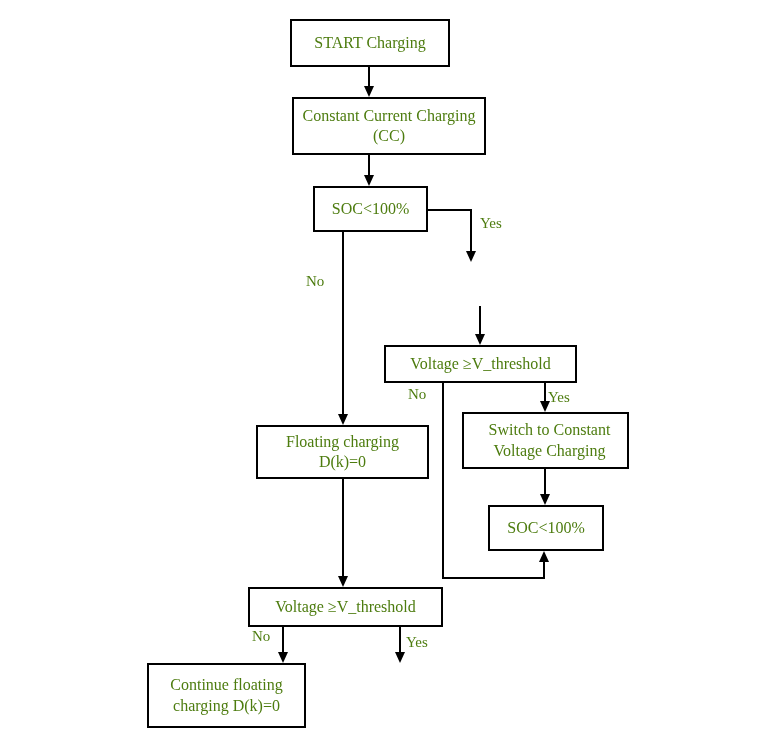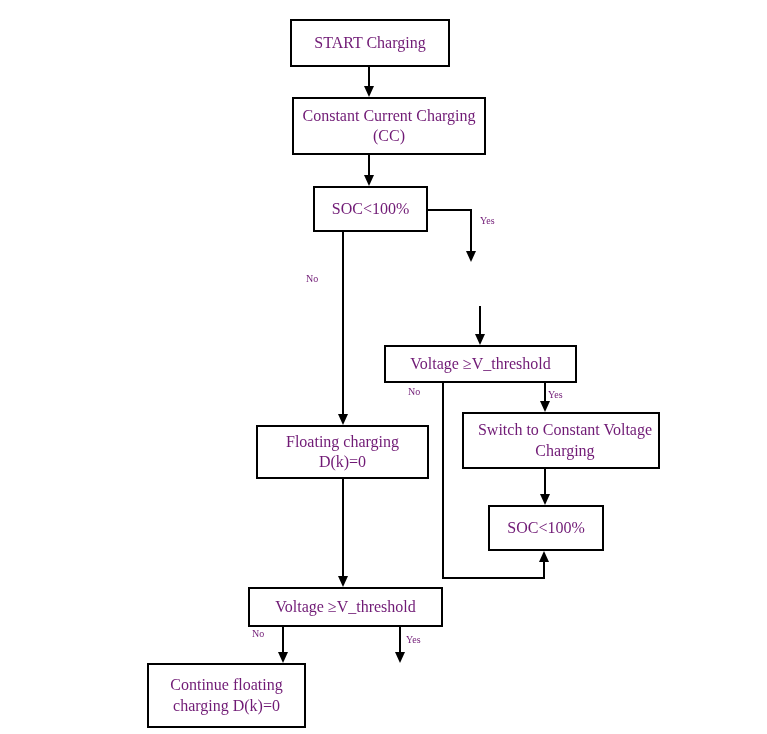--- a/index.html
+++ b/index.html
@@ -2,21 +2,21 @@
 <html><head>
 <meta charset="utf-8">
 <style>
   html, body { margin: 0; padding: 0; background: #ffffff; }
   .canvas {
     position: relative;
     width: 767px;
     height: 734px;
     background: #ffffff;
     font-family: "Liberation Serif", serif;
-    color: #701a75;
+    color: #4d7c0f;
     overflow: hidden;
   }
   .node {
     position: absolute;
     box-sizing: border-box;
     border: 2.5px solid #000000;
     background: #ffffff;
     display: flex;
     align-items: center;
     justify-content: center;
@@ -35,31 +35,31 @@
     border-top: 11px solid #000000;
   }
   .arr-up {
     position: absolute; width: 0; height: 0;
     border-left: 5px solid transparent;
     border-right: 5px solid transparent;
     border-bottom: 11px solid #000000;
   }
   .elabel {
     position: absolute;
-    font-size: 10px;
+    font-size: 15px;
     line-height: 1.1;
     white-space: nowrap;
   }
   
   #n-start            { left: 290px; top: 19px;  width: 160px; height: 48px; }
   #n-cc               { left: 292px; top: 97px;  width: 194px; height: 58px; }
   #n-soc1             { left: 313px; top: 186px; width: 115px; height: 46px; }
   #n-continue-cc      { left: 363px; top: 262px; width: 230px; height: 44px; }
   #n-voltage-right    { left: 384px; top: 345px; width: 193px; height: 38px; }
-  #n-switch-cv        { left: 462px; top: 412px; width: 198px; height: 57px; padding-left: 12px; }
+  #n-switch-cv        { left: 462px; top: 412px; width: 167px; height: 57px; padding-left: 12px; }
   #n-soc2             { left: 488px; top: 505px; width: 116px; height: 46px; }
   #n-floating         { left: 256px; top: 425px; width: 173px; height: 54px; }
   #n-voltage-bottom   { left: 248px; top: 587px; width: 195px; height: 40px; }
   #n-continue-floating{ left: 147px; top: 663px; width: 159px; height: 65px; }
   #n-return-cc        { left: 312px; top: 663px; width: 281px; height: 61px; }
 </style>
 </head>
 <body>
 
 <div class="canvas">

